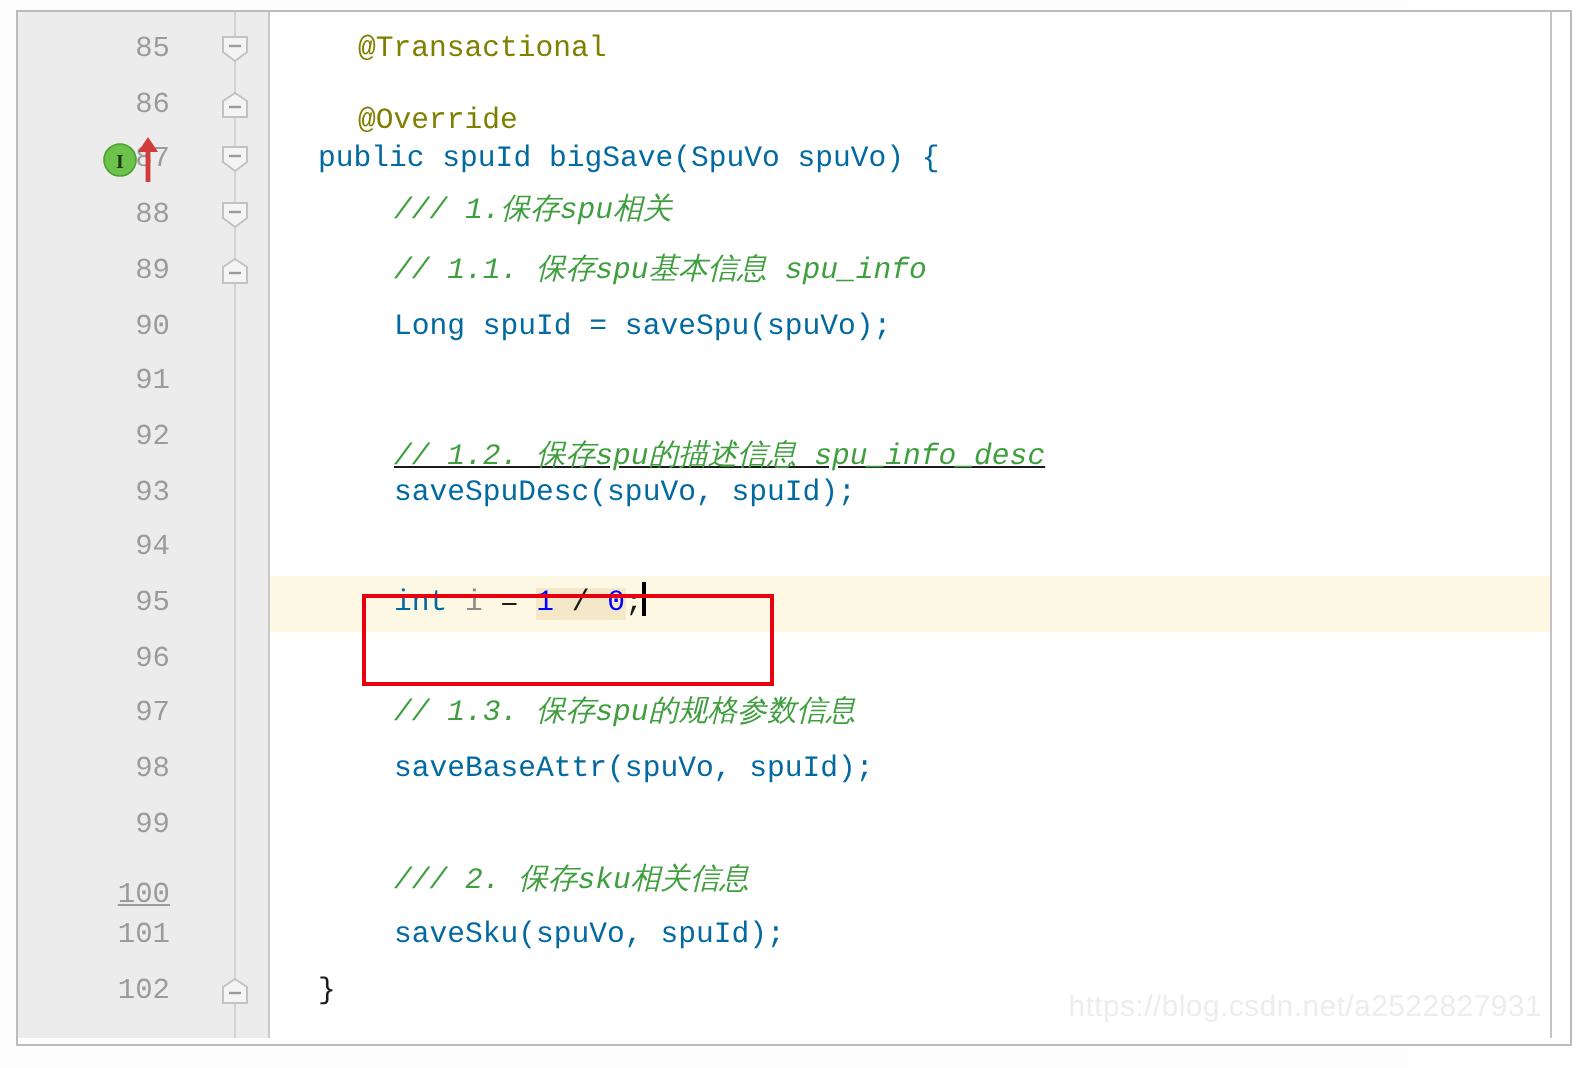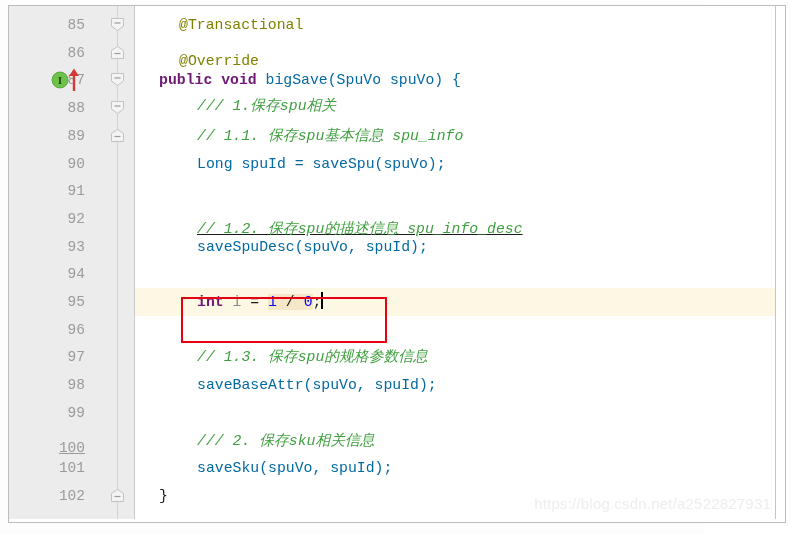--- a/index.html
+++ b/index.html
@@ -107,21 +107,21 @@
     left: 150px;
     font-family: "Liberation Mono", "DejaVu Sans Mono", monospace;
     font-size: 14.8px;
     line-height: 28px;
     white-space: pre;
     color: #1a1a1a;
     z-index: 4;
   }
 
   
-  .kw       { color: #701a75; font-weight: bold; }
+  .kw       { color: #0369a1; font-weight: normal; }
   .ann      { color: #808000; padding-left: 20px; }
   .cmt      { color: #3f9f3f; font-style: italic; }
   .num      { color: #0000ff; }
   .ident    { color: #0369a1; }
   .var-local{ color: #8a8a8a; }
   .punct    { color: #1a1a1a; }
   .hl-occur { background: #f5e8c8; }
 
   
   .caret {
@@ -225,21 +225,21 @@
             <path d="M1.5 1.5 H13.5 V9 L7.5 13.5 L1.5 9 Z" fill="#f4f4f4" stroke="#c2c2c2" stroke-width="1"></path>
             <line x1="4.5" y1="6" x2="10.5" y2="6" stroke="#9a9a9a" stroke-width="1.2"></line>
           </svg>
         </div>
         <div class="gutter-badge" style="top: 61.4px;"><svg width="34" height="26" viewBox="0 0 34 26">
             <circle cx="9" cy="13" r="8" fill="#6cc24a" stroke="#4f9c33" stroke-width="0.8"></circle>
             <text x="9" y="17" font-family="Liberation Serif, serif" font-size="10" font-weight="bold" text-anchor="middle" fill="#1c3b10">I</text>
             <line x1="23" y1="24" x2="23" y2="6" stroke="#d33a3a" stroke-width="2.4"></line>
             <path d="M23 1.5 L28 9 L18 9 Z" fill="#d33a3a"></path>
           </svg></div>
-        <div class="code-text" style="top: 60.4px; left: 150px;"><span class="kw">public</span><span class="punct"> </span><span class="kw">void</span><span class="ident"> bigSave(SpuVo spuVo) {</span></div>
+        <div class="code-text" style="top: 60.4px; left: 150px;"><span class="kw">public</span><span class="punct"> </span><span class="kw">spuId</span><span class="ident"> bigSave(SpuVo spuVo) {</span></div>
         <div class="row" style="top: 88.1px;"></div>
         <div class="lineno" style="top: 88.1px;">88</div>
         <div class="fold-marker" style="top: 94.1px;">
           <svg width="15" height="15" viewBox="0 0 15 15">
             <path d="M1.5 1.5 H13.5 V9 L7.5 13.5 L1.5 9 Z" fill="#f4f4f4" stroke="#c2c2c2" stroke-width="1"></path>
             <line x1="4.5" y1="6" x2="10.5" y2="6" stroke="#9a9a9a" stroke-width="1.2"></line>
           </svg>
         </div>
         <div class="code-text" style="top: 86px; left: 188px;"><span class="cmt">/// 1.保存spu相关</span></div>
         <div class="row" style="top: 115.8px;"></div>

